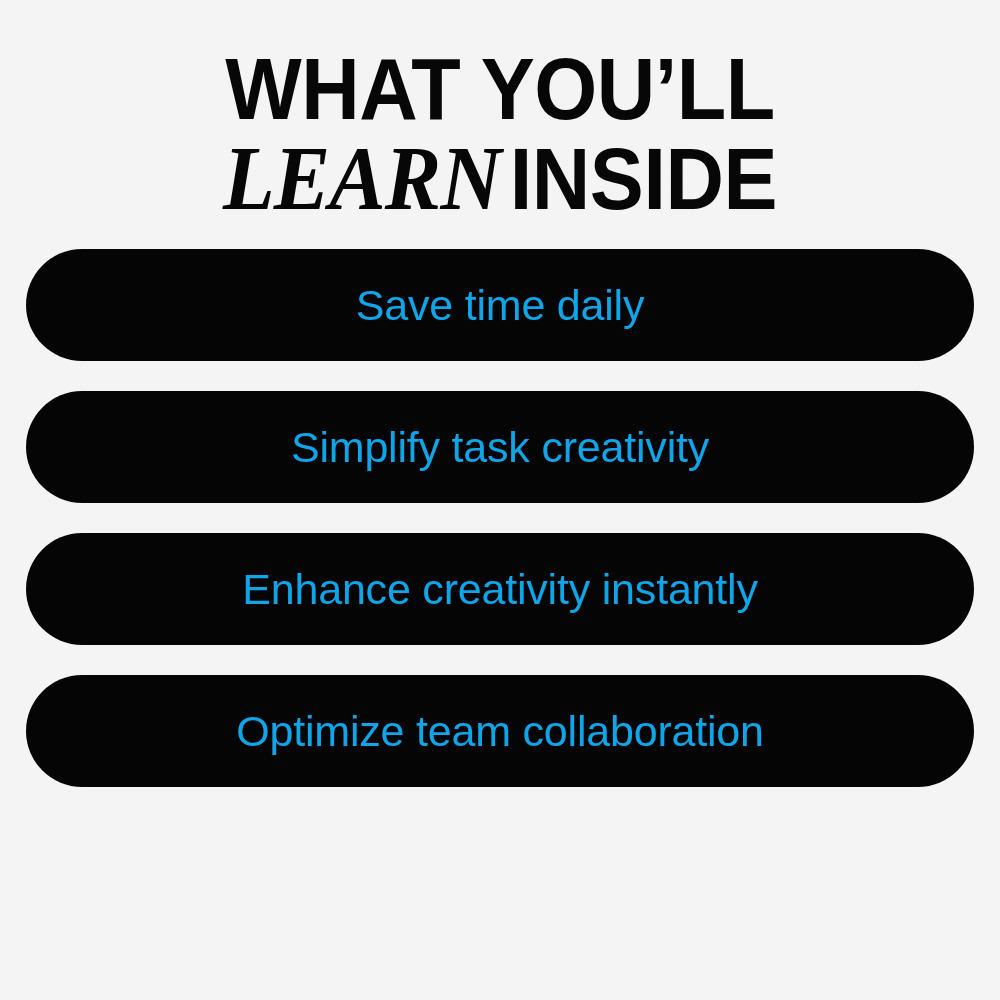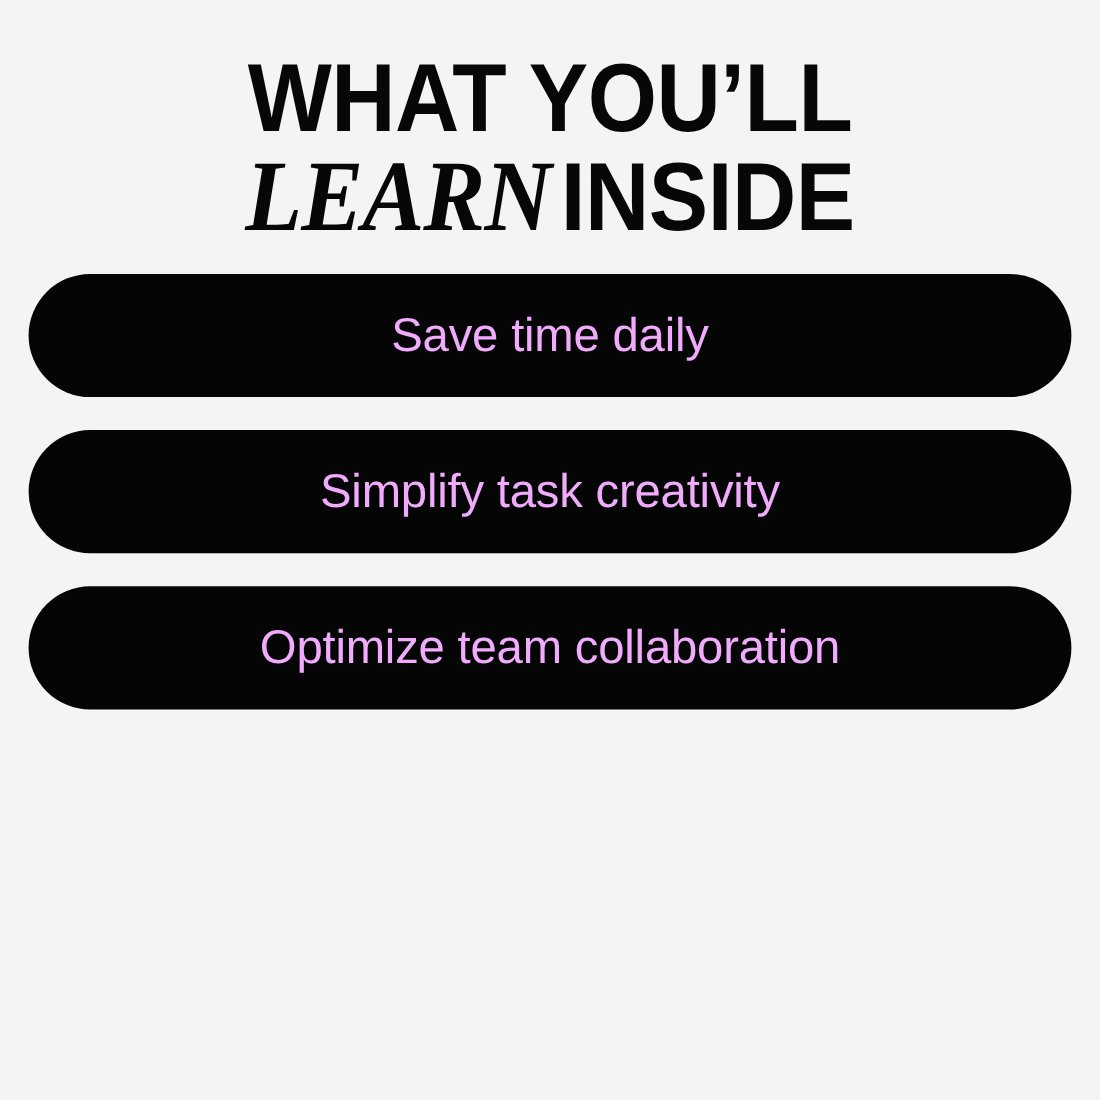--- a/index.html
+++ b/index.html
@@ -81,21 +81,21 @@
     background: #050505;
     border-radius: 56px;
     display: flex;
     align-items: center;
     justify-content: center;
     box-sizing: border-box;
     padding: 0 40px;
   }
 
   .pill-label {
-    color: #f0abfc;
+    color: #0ea5e9;
     font-family: "Liberation Sans", sans-serif;
     font-weight: 400;
     font-size: 43px;
     line-height: 1;
     letter-spacing: -0.2px;
     white-space: nowrap;
   }
 </style>
 </head>
 <body>
@@ -112,20 +112,23 @@
   <div class="pill-stack">
 
     <div class="pill">
       <span class="pill-label">Save time daily</span>
     </div>
 
     <div class="pill">
       <span class="pill-label">Simplify task creativity</span>
     </div>
 
+    <div class="pill">
+      <span class="pill-label">Enhance creativity instantly</span>
+    </div>
 
     <div class="pill">
       <span class="pill-label">Optimize team collaboration</span>
     </div>
 
 
   </div>
 </div>
 
 </body></html>

